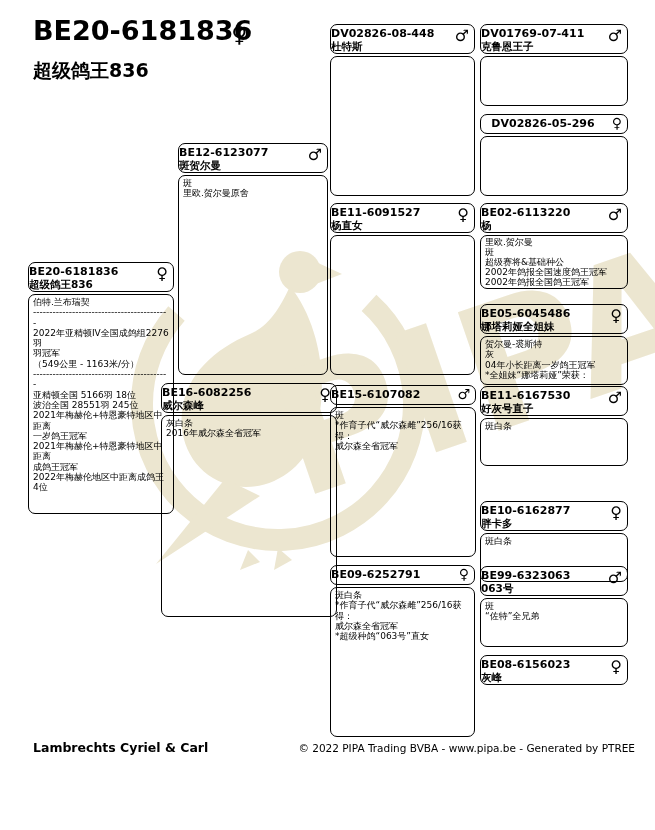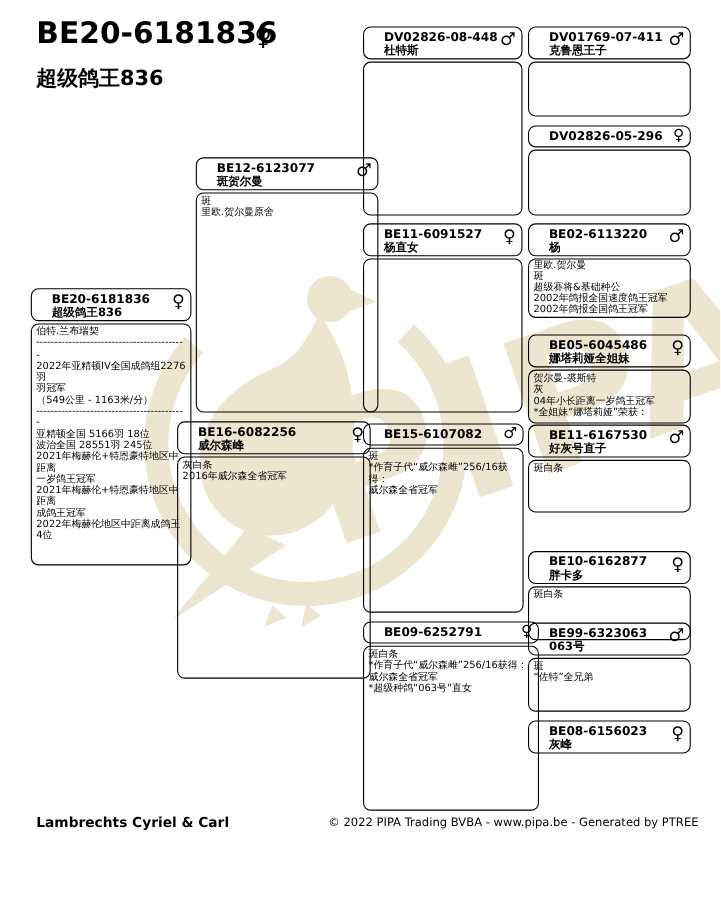--- a/index.html
+++ b/index.html
@@ -15,21 +15,21 @@
 
   
   #title{position:absolute;left:33px;top:24px;}
   #title .ring{font-size:27px;font-weight:bold;color:#000;}
   #title .sex{font-size:22px;font-weight:bold;margin-left:8px;}
   #subtitle{position:absolute;left:33px;top:58px;font-size:19px;font-weight:bold;color:#000;}
 
   
   .box{position:absolute;}
   .hdr{position:relative;box-sizing:border-box;border:1.5px solid #000;border-radius:7px;
-       padding:2px 22px 1px 18px;background:transparent;overflow:hidden;}
+       padding:2px 22px 1px 0;background:transparent;overflow:hidden;}
   .hdr.h2{height:30px;}
   .hdr.h1{height:20px;}
   .ring{font-size:11px;font-weight:bold;line-height:13px;color:#000;white-space:nowrap;}
   .pname{font-size:10.5px;font-weight:bold;line-height:12px;color:#000;white-space:nowrap;}
   .sex{position:absolute;right:5px;top:3px;font-size:16px;font-weight:bold;line-height:16px;color:#000;}
   .hdr.h1 .sex{top:0px;font-size:14px;}
   .bd{box-sizing:border-box;border:1.5px solid #000;border-radius:7px;margin-top:2px;
       padding:2px 4px;font-size:9px;line-height:10.3px;color:#000;white-space:pre-line;
       overflow:hidden;background:transparent;}
 
@@ -76,21 +76,21 @@
 ------------------------------------------
 亚精顿全国 5166羽  18位
 波治全国  28551羽 245位
 2021年梅赫伦+特恩豪特地区中距离
 一岁鸽王冠军
 2021年梅赫伦+特恩豪特地区中距离
 成鸽王冠军
 2022年梅赫伦地区中距离成鸽王4位</div>
   </div>
 
-  <div class="box" style="left:178px;top:143px;width:166px;">
+  <div class="box" style="left:178px;top:143px;width:150px;">
     <div class="hdr h2">
       <div class="ring">BE12-6123077</div>
       <div class="pname">斑贺尔曼</div>
       <div class="sex">♂</div>
     </div>
     <div class="bd" style="height:200px;">斑
 里欧.贺尔曼原舍</div>
   </div>
 
   <div class="box" style="left:161px;top:383px;width:176px;">
@@ -124,41 +124,41 @@
   <div class="box" style="left:330px;top:385px;width:146px;">
     <div class="hdr h1">
       <div class="ring">BE15-6107082</div>
       <div class="sex">♂</div>
     </div>
     <div class="bd" style="height:150px;">斑
 *作育子代“威尔森雌”256/16获得：
 威尔森全省冠军</div>
   </div>
 
-  <div class="box" style="left:330px;top:565px;width:160px;">
+  <div class="box" style="left:330px;top:565px;width:145px;">
     <div class="hdr h1">
       <div class="ring">BE09-6252791</div>
       <div class="sex">♀</div>
     </div>
     <div class="bd" style="height:150px;">斑白条
 *作育子代“威尔森雌”256/16获得：
 威尔森全省冠军
 *超级种鸽“063号”直女</div>
   </div>
 
   <div class="box" style="left:480px;top:24px;width:148px;">
     <div class="hdr h2">
       <div class="ring">DV01769-07-411</div>
       <div class="pname">克鲁恩王子</div>
       <div class="sex">♂</div>
     </div>
     <div class="bd" style="height:50px;"></div>
   </div>
 
-  <div class="box" style="left:480px;top:114px;width:148px;">
+  <div class="box" style="left:480px;top:114px;width:148px;text-align:center;">
     <div class="hdr h1">
       <div class="ring">DV02826-05-296</div>
       <div class="sex">♀</div>
     </div>
     <div class="bd" style="height:60px;"></div>
   </div>
 
   <div class="box" style="left:480px;top:203px;width:148px;">
     <div class="hdr h2">
       <div class="ring">BE02-6113220</div>

